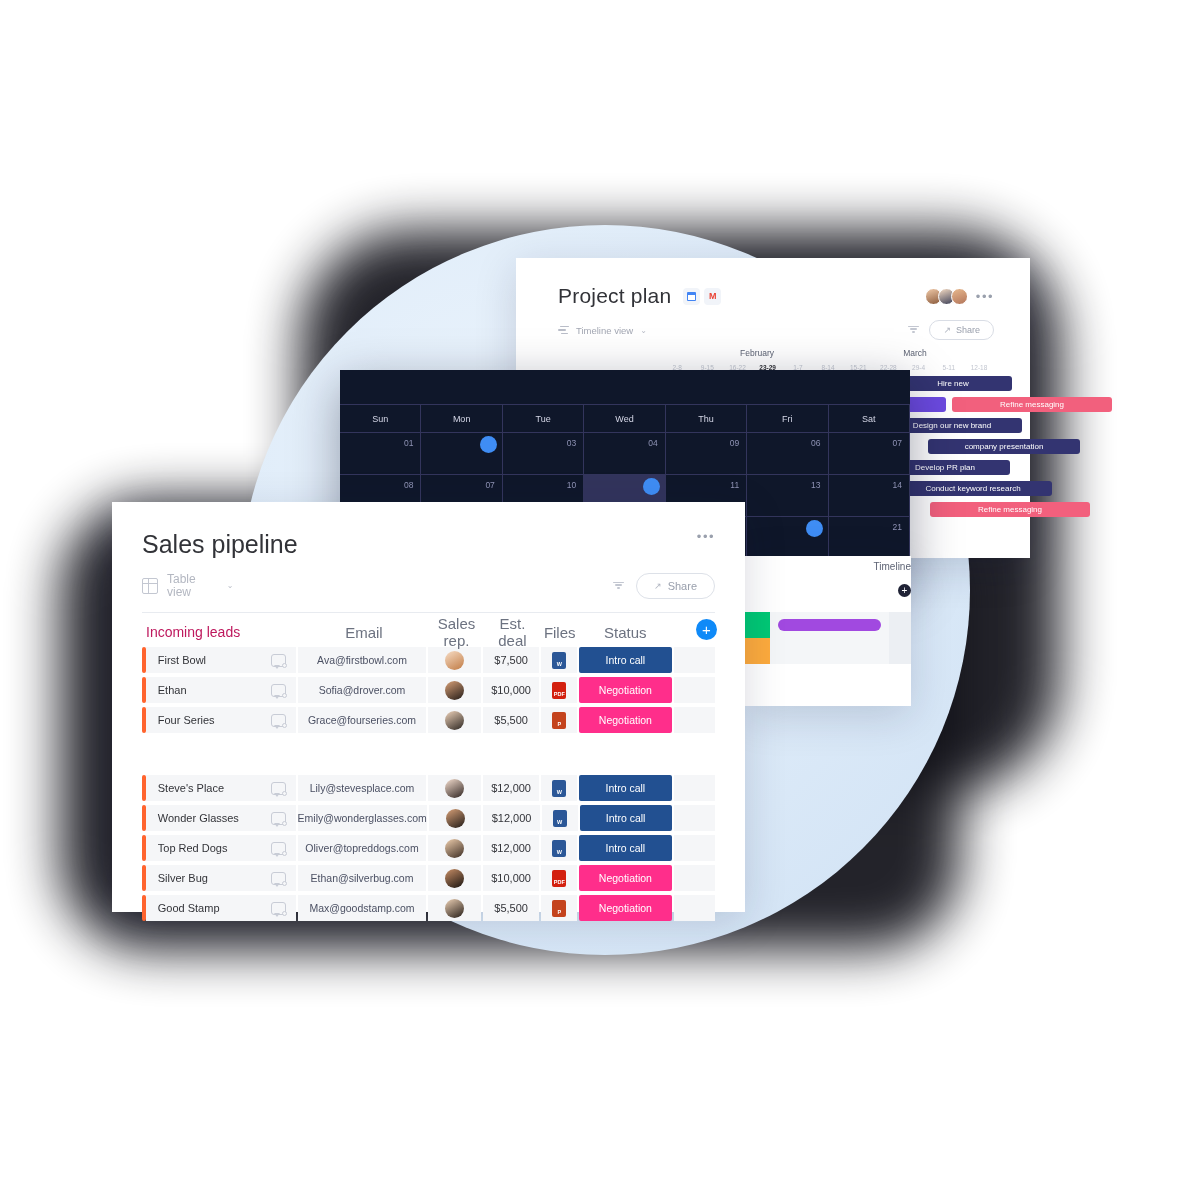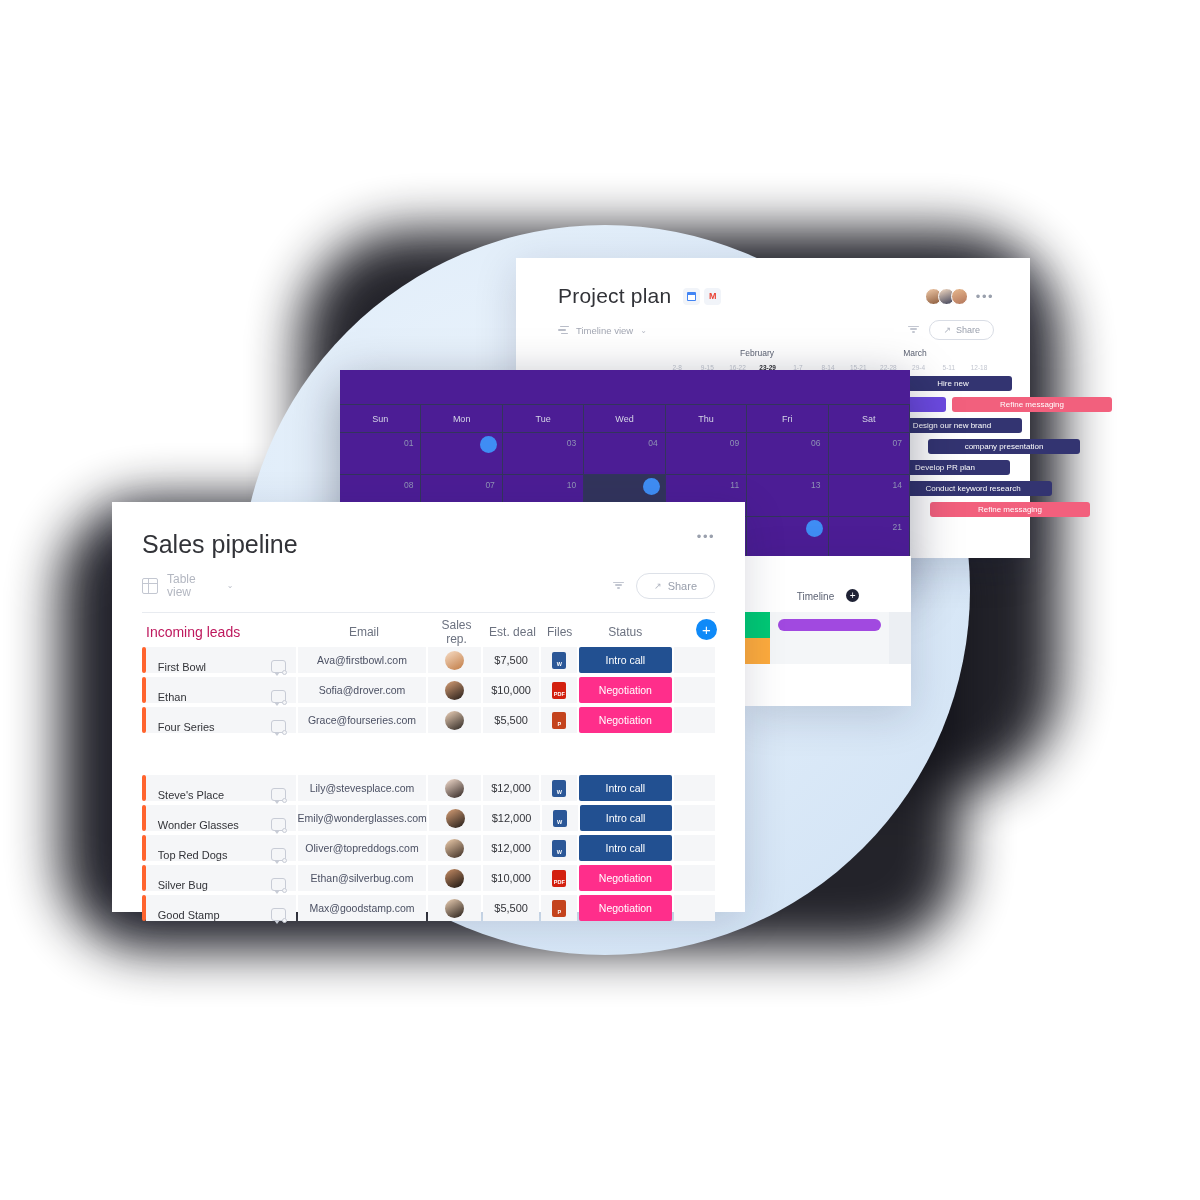--- a/index.html
+++ b/index.html
@@ -71,33 +71,33 @@
   
   .gantt{position:absolute;left:0;right:0;top:118px;bottom:0;}
   .grow{position:relative;height:21px;}
   .bar{position:absolute;height:15px;border-radius:3px;color:#fff;font-size:8px;
        display:flex;align-items:center;justify-content:center;padding:0 7px;box-sizing:border-box;white-space:nowrap;overflow:hidden;}
   .bar.dark{background:#333471;}
   .bar.pink{background:#f2607d;}
   .bar.purple{background:#6c4ae0;}
 
   
-  #win-calendar{left:340px;top:370px;width:570px;height:210px;background:#4c1d95;box-shadow:0 14px 46px rgba(10,12,40,.38);text-align:right;}
+  #win-calendar{left:340px;top:370px;width:570px;height:210px;background:#0f172a;box-shadow:0 14px 46px rgba(10,12,40,.38);text-align:right;}
   .cal-topstrip{height:34px;}
   .cal-grid{display:grid;grid-template-columns:repeat(7,1fr);}
   .cal-hcell{border-top:1px solid #33355c;border-right:1px solid #33355c;height:27px;
              display:flex;align-items:center;justify-content:center;color:#d4d6e6;font-size:9px;}
   .cal-cell{border-top:1px solid #33355c;border-right:1px solid #33355c;height:41px;position:relative;}
   .cal-cell.today{background:#32345c;}
   .cal-daynum{position:absolute;right:7px;top:5px;color:#8f93b5;font-size:8.5px;}
   .cal-dot{position:absolute;right:5px;top:3px;width:17px;height:17px;border-radius:50%;background:#3f8df4;}
 
   
   #win-timelinecard{left:745px;top:556px;width:166px;height:150px;}
-  .tl-head{height:46px;display:flex;align-items:flex-end;justify-content:center;gap:12px;padding-bottom:10px;}
+  .tl-head{height:46px;display:flex;align-items:flex-end;justify-content:center;gap:12px;padding-bottom:10px;flex-direction:column;}
   .tl-label{font-size:10px;color:#5d6374;}
   .plus-dark{width:13px;height:13px;border-radius:50%;background:#1f2235;color:#fff;font-size:10px;
              display:flex;align-items:center;justify-content:center;line-height:1;}
   .tl-row{display:flex;align-items:center;height:26px;}
   .tl-swatch{width:25px;height:26px;}
   .tl-track{flex:1;height:26px;background:#f4f6f8;display:flex;align-items:center;padding:0 8px;box-sizing:border-box;}
   .tl-bar{height:12px;border-radius:6px;background:#a149e0;width:100%;}
   .tl-end{width:22px;height:26px;background:#eceff3;}
 
   
@@ -111,33 +111,33 @@
   .grid-ico::before{content:"";position:absolute;left:0;right:0;top:4px;height:1.3px;background:#c3c7d1;}
   .grid-ico::after{content:"";position:absolute;top:0;bottom:0;left:4.5px;width:1.3px;background:#c3c7d1;}
   .sp-tools{margin-left:auto;display:flex;align-items:center;gap:12px;}
   .share-btn-lg{border:1px solid #dde1e8;border-radius:15px;padding:6px 17px;display:flex;align-items:center;gap:6px;
                 color:#9aa0ad;font-size:11px;background:#fff;}
   .sp-rule{height:1px;background:#e8ebf0;margin:13px 0 0 0;}
   
   .sp-table{margin-top:4px;}
   .sp-headrow{display:flex;align-items:center;height:30px;position:relative;}
   .group-name{color:#be185d;font-size:14px;width:162px;padding-left:4px;box-sizing:border-box;}
-  .th{font-size:12px;color:#6c7280;text-align:center;}
+  .th{font-size:15px;color:#6c7280;text-align:center;}
   .c-email{width:136px;}
   .c-rep{width:56px;}
   .c-deal{width:60px;}
   .c-files{width:38px;}
   .c-status{width:98px;}
   .c-tail{width:44px;}
   .plus-blue{position:absolute;right:-2px;top:2px;width:21px;height:21px;border-radius:50%;background:#0f8af8;
              color:#fff;font-size:15px;display:flex;align-items:center;justify-content:center;line-height:1;}
   .tr{display:flex;align-items:center;height:26px;margin-bottom:4px;}
   .accent{width:4px;height:26px;background:#ff642e;border-radius:2px;}
   .cell{height:26px;background:#f5f6f8;display:flex;align-items:center;box-sizing:border-box;}
-  .cell.name{width:158px;padding:0 10px 0 12px;font-size:11px;color:#323338;justify-content:space-between;align-items:flex-end;}
+  .cell.name{width:158px;padding:0 10px 0 12px;font-size:11px;color:#323338;justify-content:space-between;}
   .cell.email{width:136px;justify-content:center;font-size:10.5px;color:#4b5063;margin-left:2px;}
   .cell.rep{width:56px;justify-content:center;margin-left:2px;}
   .cell.deal{width:60px;justify-content:center;font-size:11px;color:#323338;margin-left:2px;}
   .cell.files{width:38px;justify-content:center;margin-left:2px;}
   .cell.tail{width:44px;margin-left:2px;}
   .status{width:98px;height:26px;margin-left:2px;display:flex;align-items:center;justify-content:center;
           color:#fff;font-size:10.5px;border-radius:2px;}
   .chat-ico{width:13px;height:11px;border:1.3px solid #c8ccd6;border-radius:3px;position:relative;}
   .chat-ico::after{content:"";position:absolute;left:2px;bottom:-3.5px;width:0;height:0;
                    border-left:3px solid transparent;border-right:3px solid transparent;border-top:4px solid #c8ccd6;}

